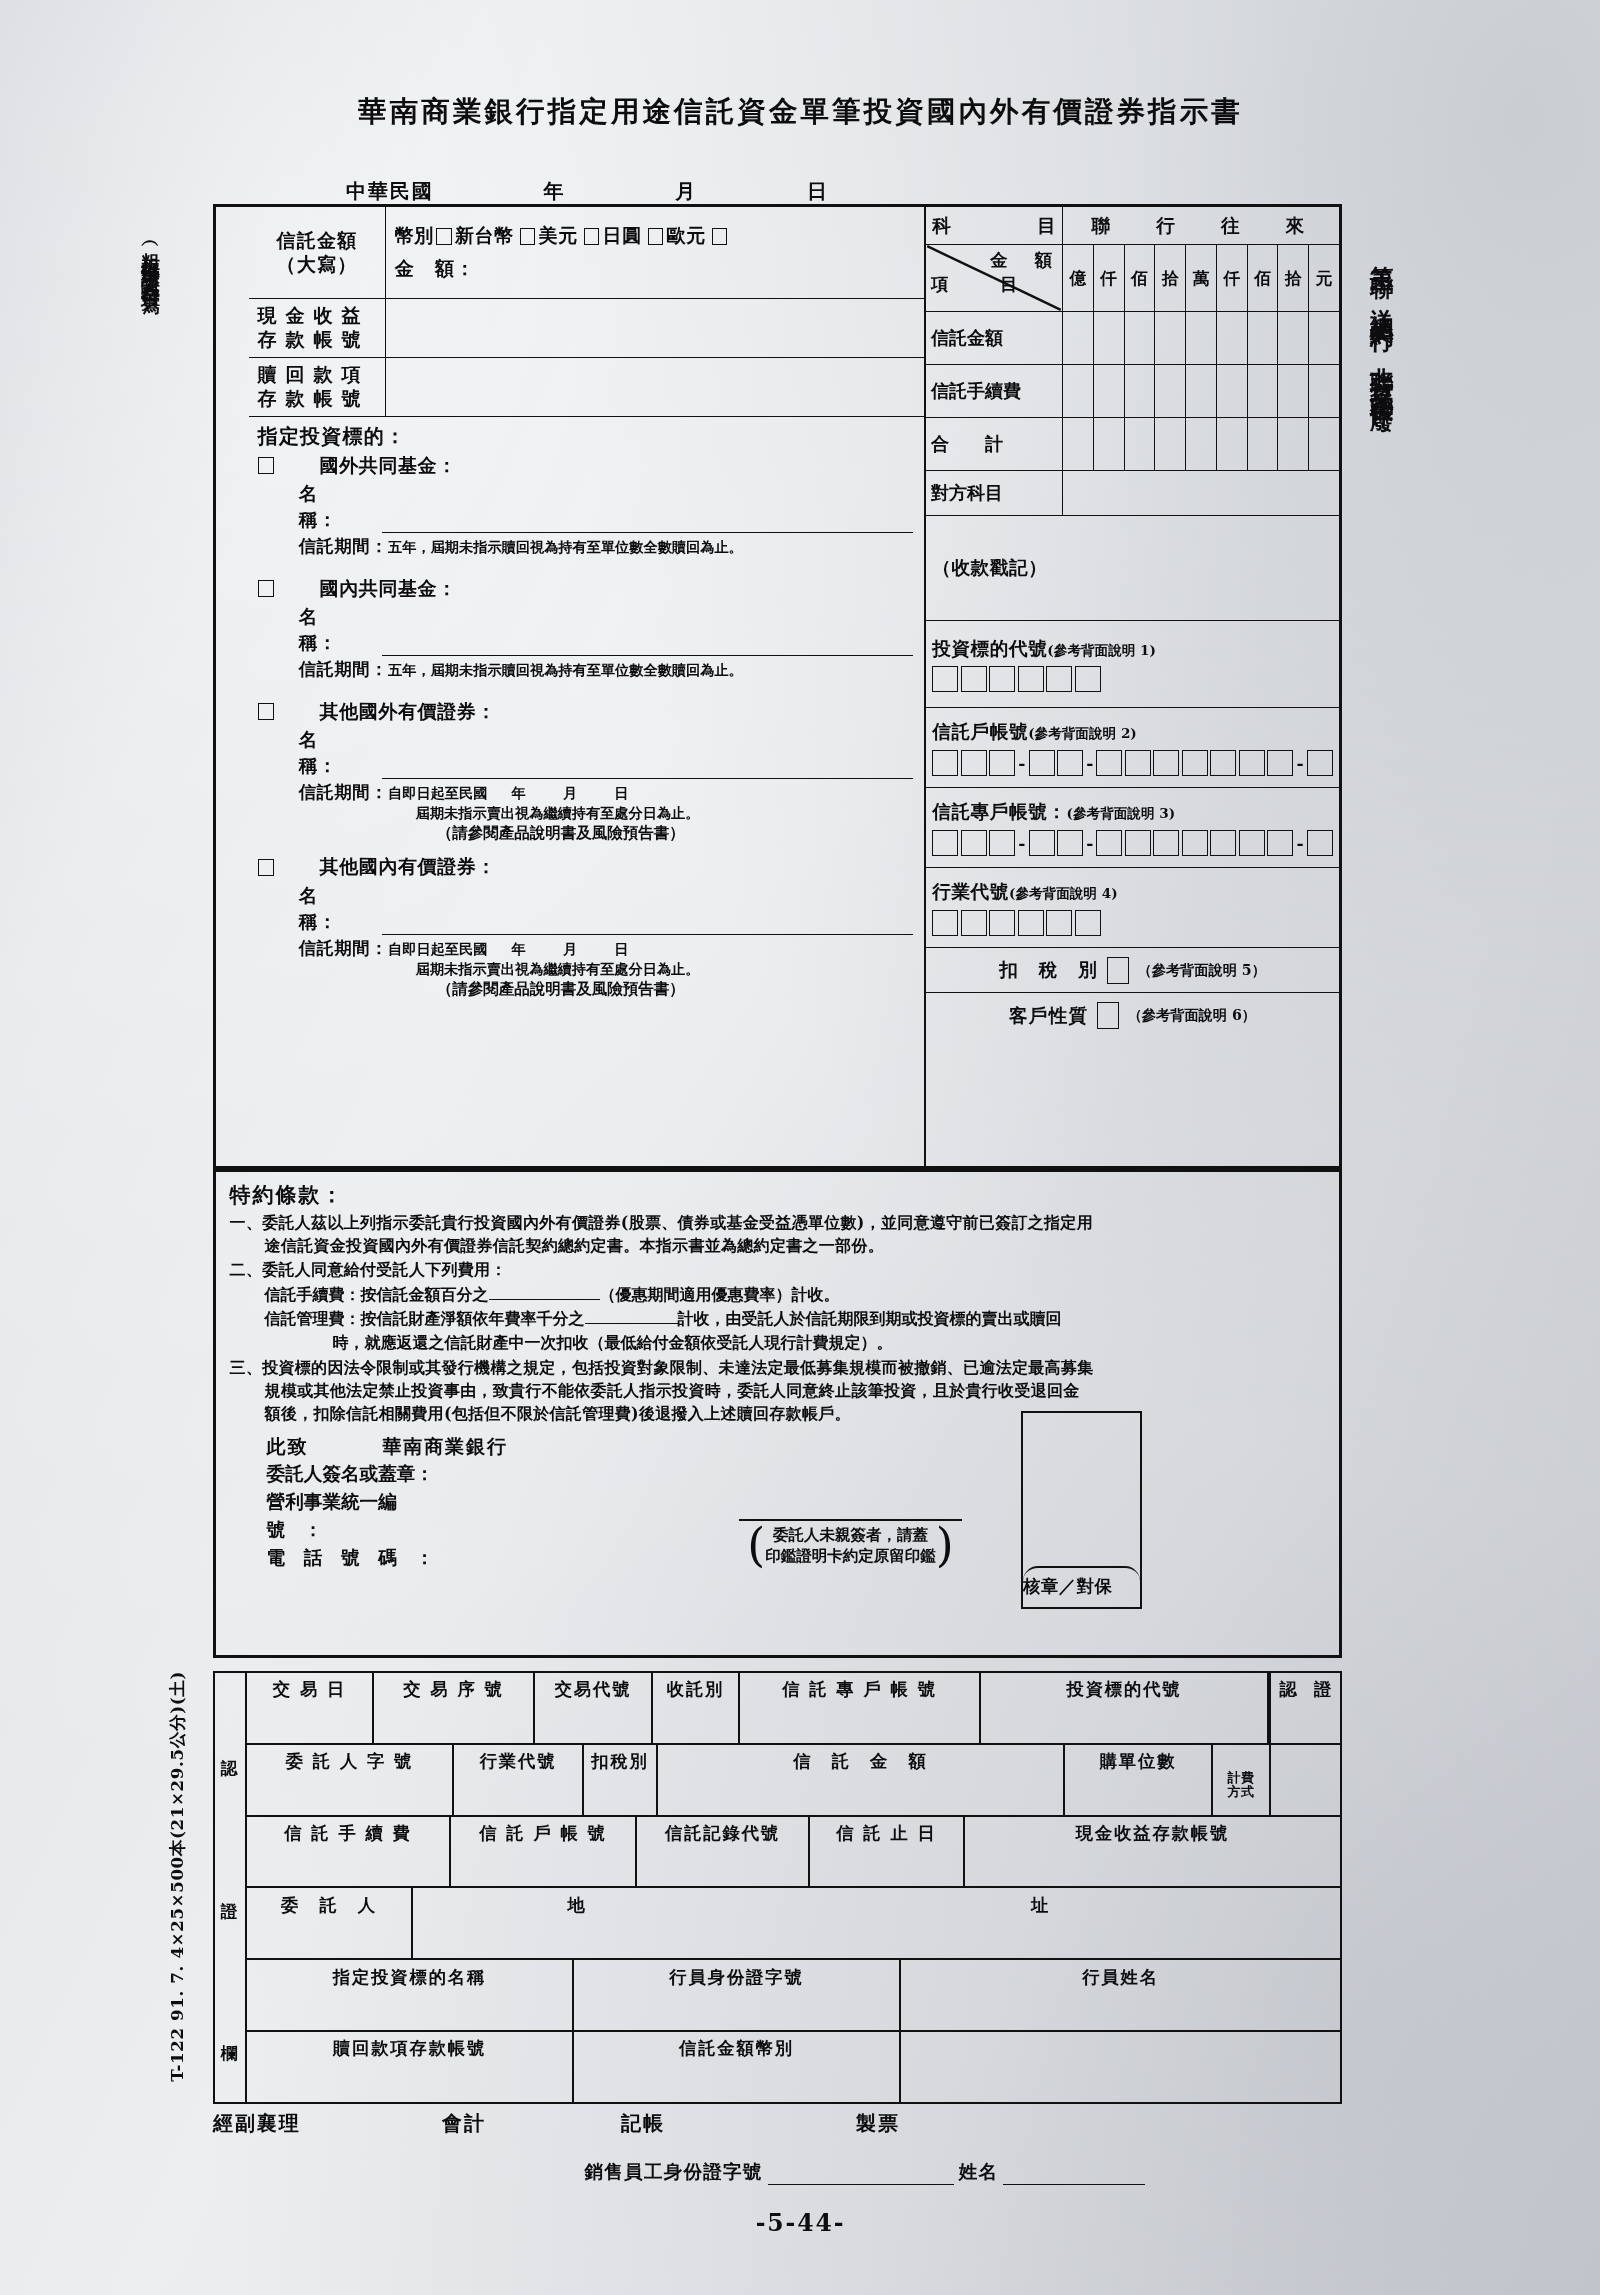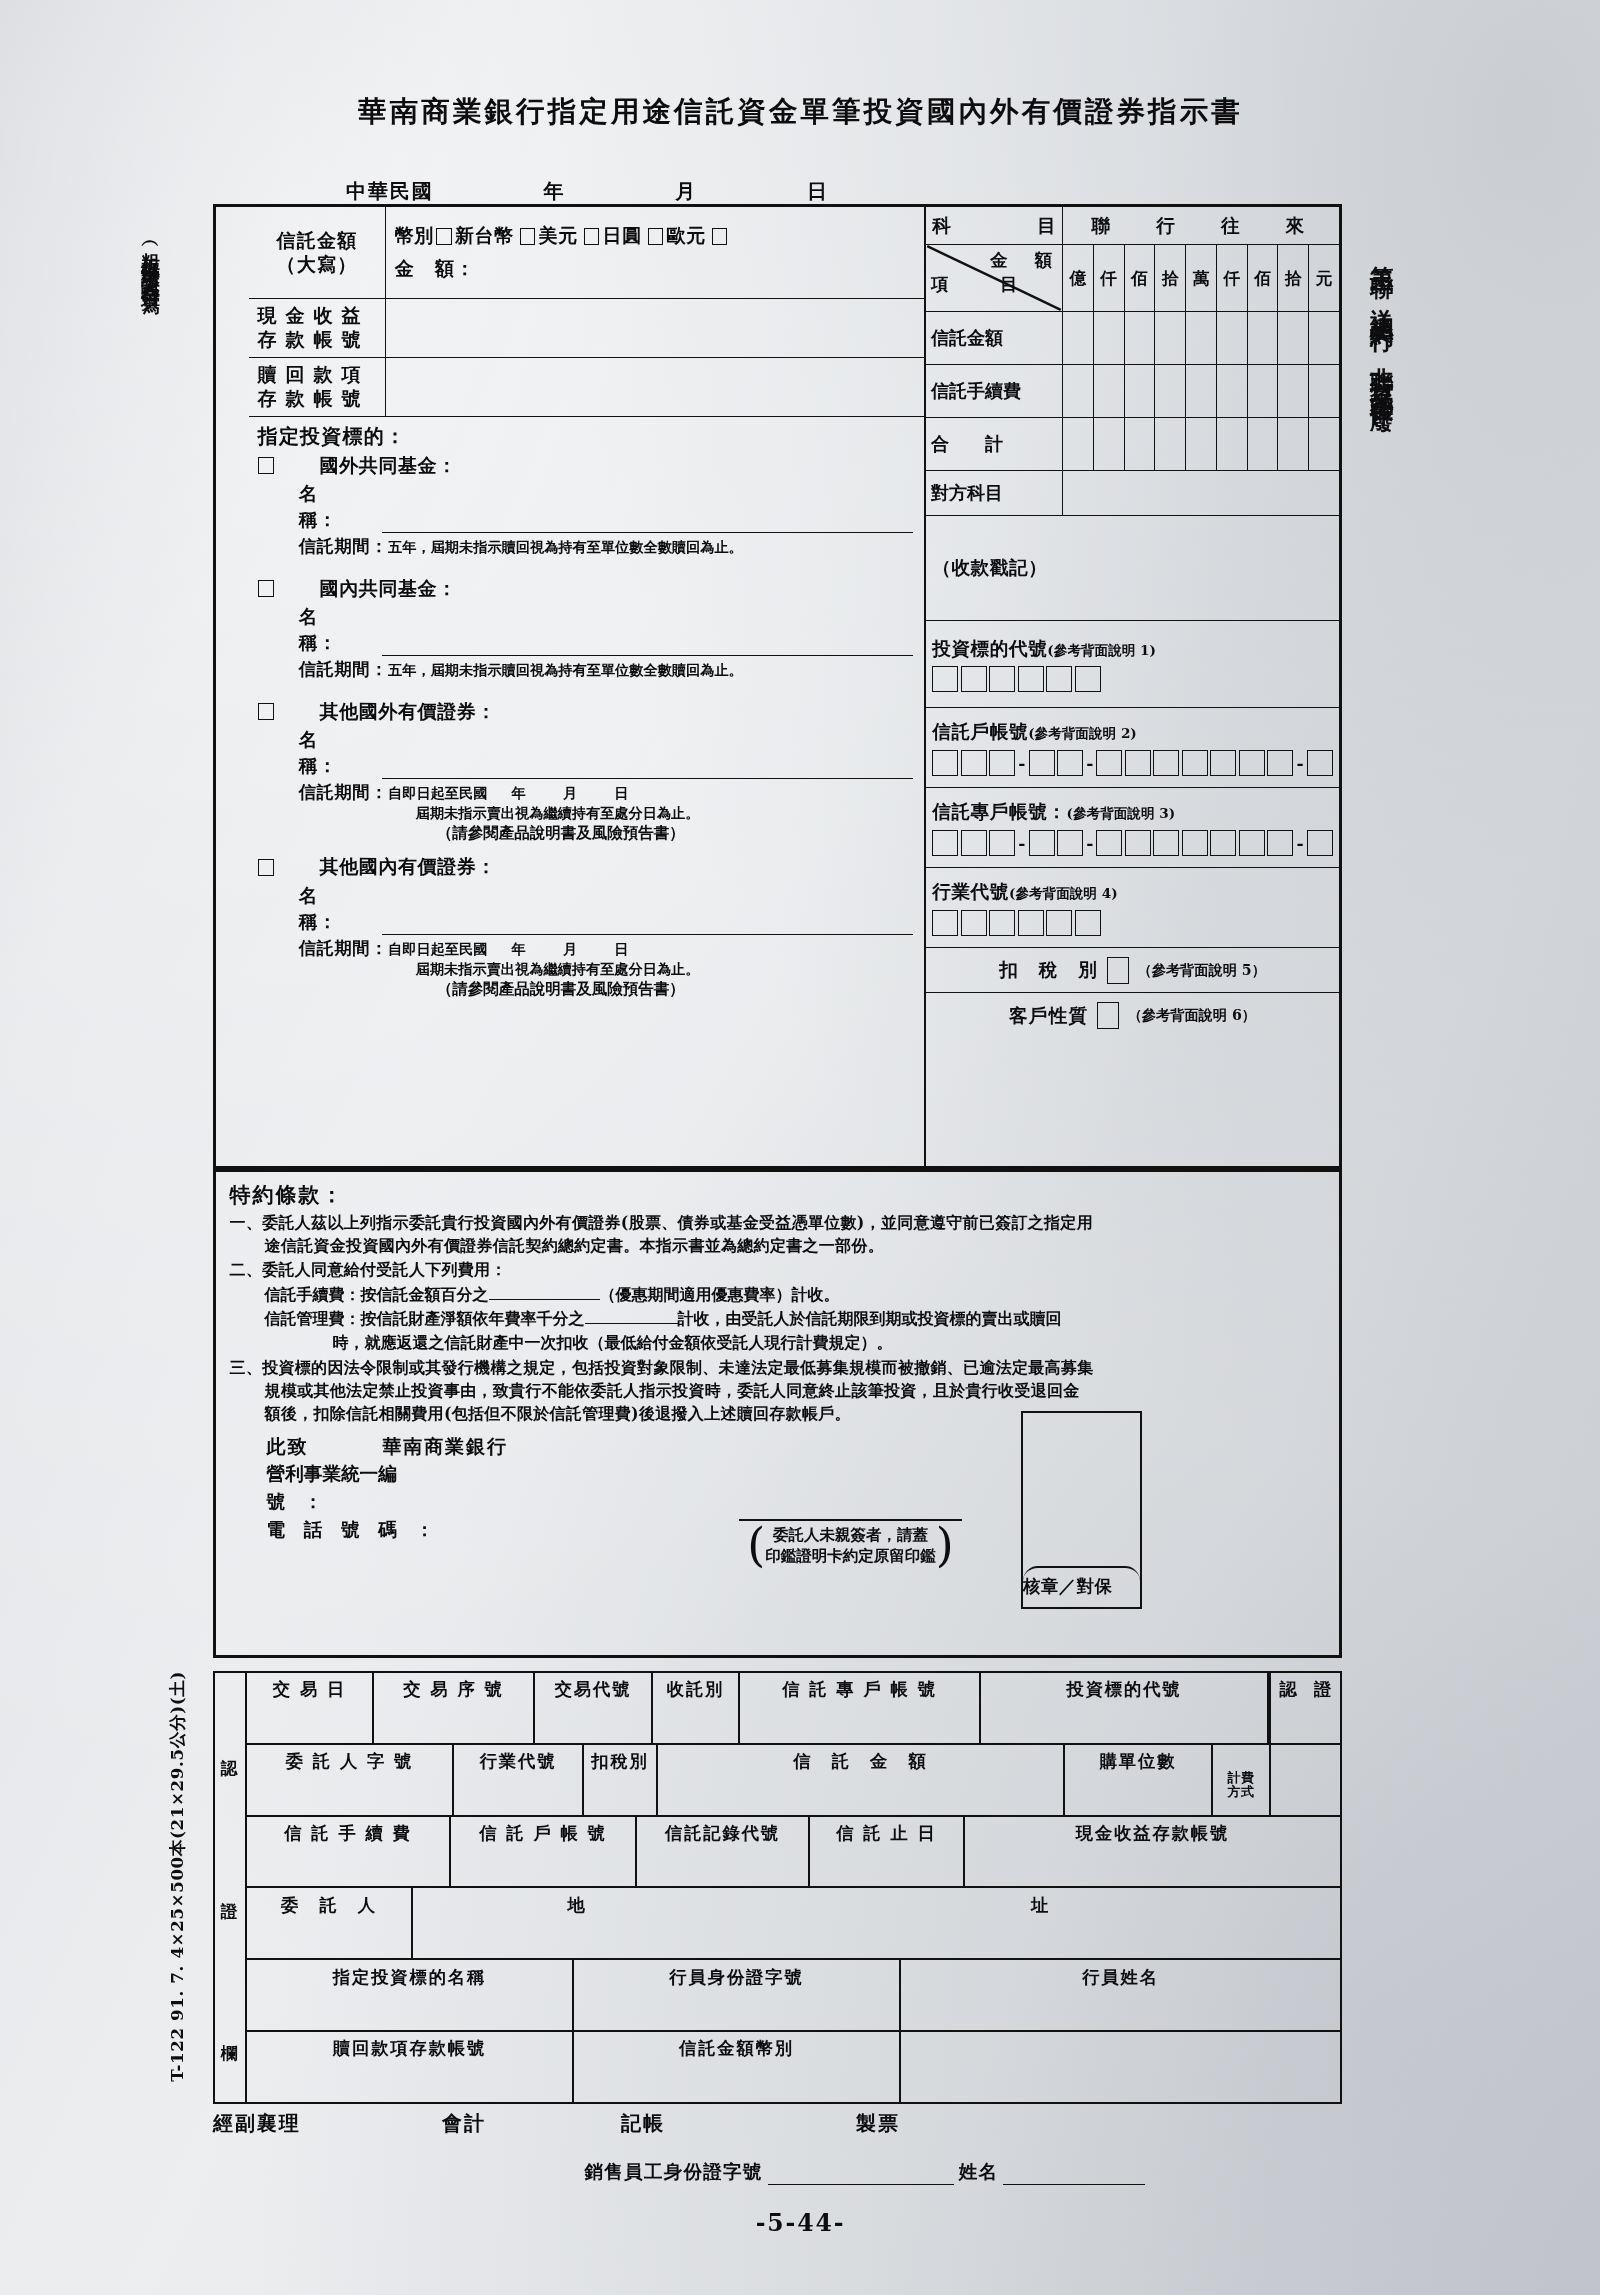--- a/index.html
+++ b/index.html
@@ -555,20 +555,23 @@
     <span class="ind">規模或其他法定禁止投資事由，致貴行不能依委託人指示投資時，委託人同意終止該筆投資，且於貴行收受退回金</span>
     <span class="ind">額後，扣除信託相關費用(包括但不限於信託管理費)後退撥入上述贖回存款帳戶。</span>
   </div>
 
   <div id="tothe">
     <span>此致</span><b>華南商業銀行</b>
   </div>
 
   <div id="signlist">
     <div>
+        <span class="k">委託人簽名或蓋章：</span>
+      </div>
+    <div>
         <span class="k">營利事業統一編號　：</span>
       </div>
     <div>
         <span class="k">電　話　號　碼　：</span>
       </div>
   </div>
 </div>
 
 <div class="abs" id="stampnote">
   <div class="rule"></div>

